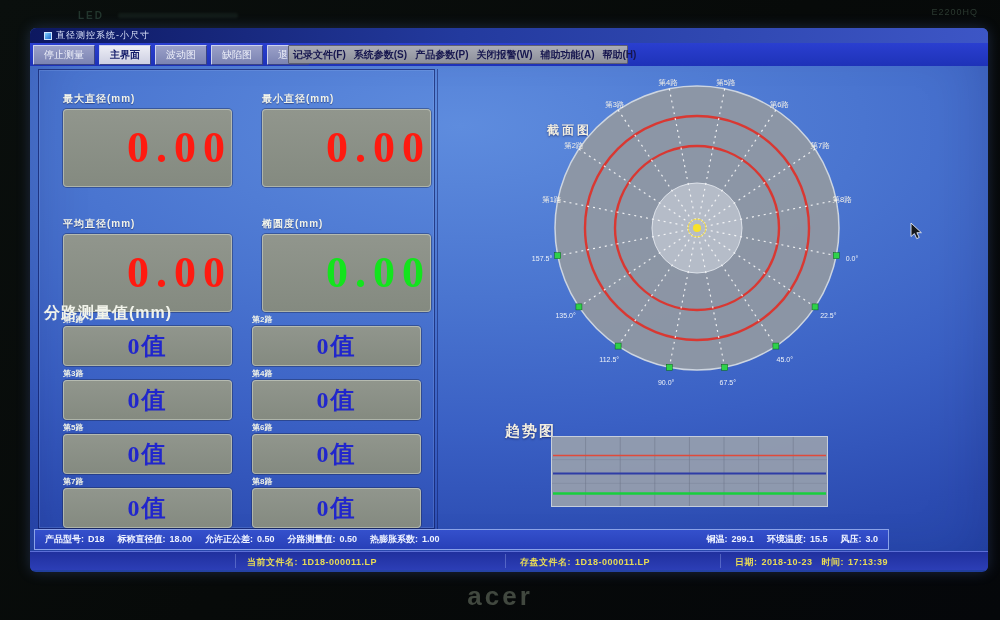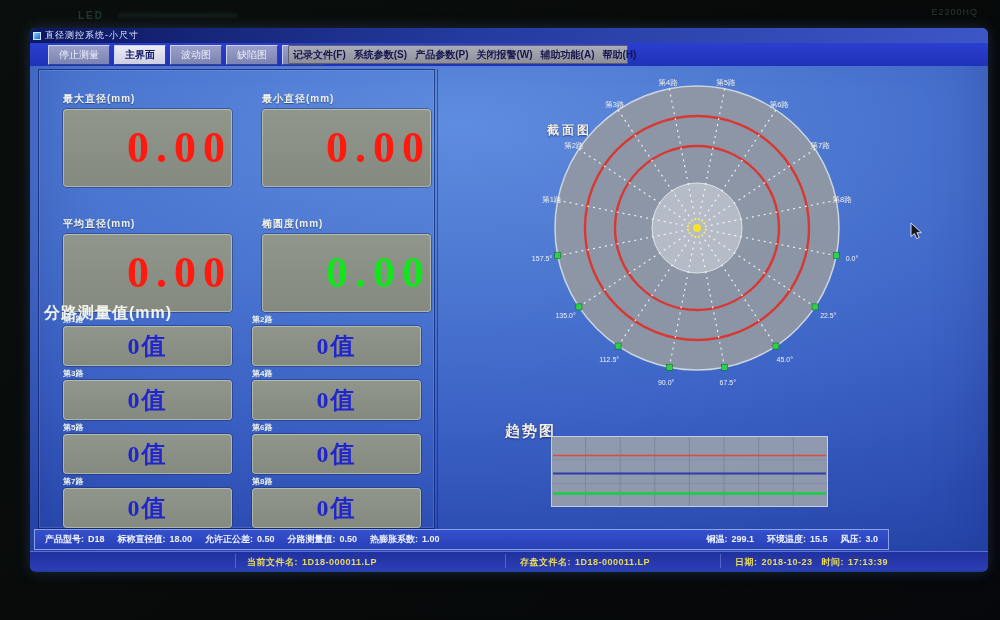--- a/index.html
+++ b/index.html
@@ -12,26 +12,26 @@
   .bezel-topright { position:absolute; right:22px; top:7px; color:#2c3a31; font-size:9px; letter-spacing:1px; }
   .brand { position:absolute; left:0; right:0; bottom:8px; text-align:center; color:#41483f; font-size:26px; font-weight:bold; letter-spacing:3px; text-transform:lowercase; }
 
   
   .screen { position:absolute; left:30px; top:28px; width:958px; height:544px; border-radius:6px; overflow:hidden;
     background:radial-gradient(ellipse 120% 90% at 45% 18%, #5e8cde 0%, #4a75d0 35%, #3a60c4 62%, #2c4cb2 86%, #2545aa 100%);
     box-shadow:0 0 14px rgba(110,150,255,.22), inset 0 0 60px rgba(0,10,60,.18); }
 
   
   .titlebar { position:absolute; left:0; top:0; width:100%; height:15px; background:linear-gradient(90deg,#0d1860 0%,#233a9e 45%,#3d56c6 100%);
-    display:flex; align-items:center; padding-left:3px; color:#d9e1f8; font-size:9px; letter-spacing:1px; }
+    display:flex; align-items:center; padding-left:14px; color:#d9e1f8; font-size:9px; letter-spacing:1px; }
   .titlebar-icon { width:8px; height:8px; background:linear-gradient(135deg,#7fd0ff,#1a66cc); border:1px solid #cfe4ff; margin-right:4px; }
 
   
   .toolbar { position:absolute; left:0; top:15px; width:100%; height:23px; background:linear-gradient(180deg,#2a3fd0,#1e32b8); display:flex; align-items:center; }
-  #toolbar-buttons { display:flex; gap:4px; padding-left:18px; }
+  #toolbar-buttons { display:flex; gap:4px; padding-left:3px; }
   .tbtn { font-size:10px; color:#eef0fa; background:linear-gradient(180deg,#9aa0c8,#7b83b2); border:1px solid; border-color:#ccd2ee #3a4484 #3a4484 #ccd2ee;
     padding:2px 10px; border-radius:1px; cursor:default; white-space:nowrap; }
   .tbtn.active { background:linear-gradient(180deg,#ecedf5,#ccceе0); background:linear-gradient(180deg,#ecedf5,#cdcfe2); color:#121a68; font-weight:bold; }
   .menubar { position:absolute; left:258px; top:2px; height:19px; width:340px; display:flex; align-items:center; justify-content:space-around;
     background:linear-gradient(180deg,#aaacb6,#8d8f9a); border:1px solid #5e6070; border-radius:1px; }
   .mitem { font-size:10px; font-weight:bold; color:#16164e; padding:0 4px; white-space:nowrap; }
 
   
   .left-frame { position:absolute; left:8px; top:41px; width:397px; height:460px; border:1px solid rgba(13,25,95,.65);
     box-shadow:inset 0 0 0 1px rgba(150,180,240,.22); }
@@ -283,13 +283,14 @@
         <span class="fb-label">日期:</span><span>2018-10-23</span>
         &nbsp;&nbsp;<span class="fb-label">时间:</span><span>17:13:39</span>
       </span>
     </div>
 
     <svg class="cursor" viewBox="0 0 13 18">
       <path d="M1,1 L1,14.5 L4.4,11.6 L6.7,16.6 L9.2,15.5 L6.9,10.7 L11.4,10.7 Z" fill="#15181c" stroke="#e8ecf4" stroke-width="0.9"></path>
     </svg>
   </div>
 
+  <div class="brand">acer</div>
 </div>
 
 </body></html>

